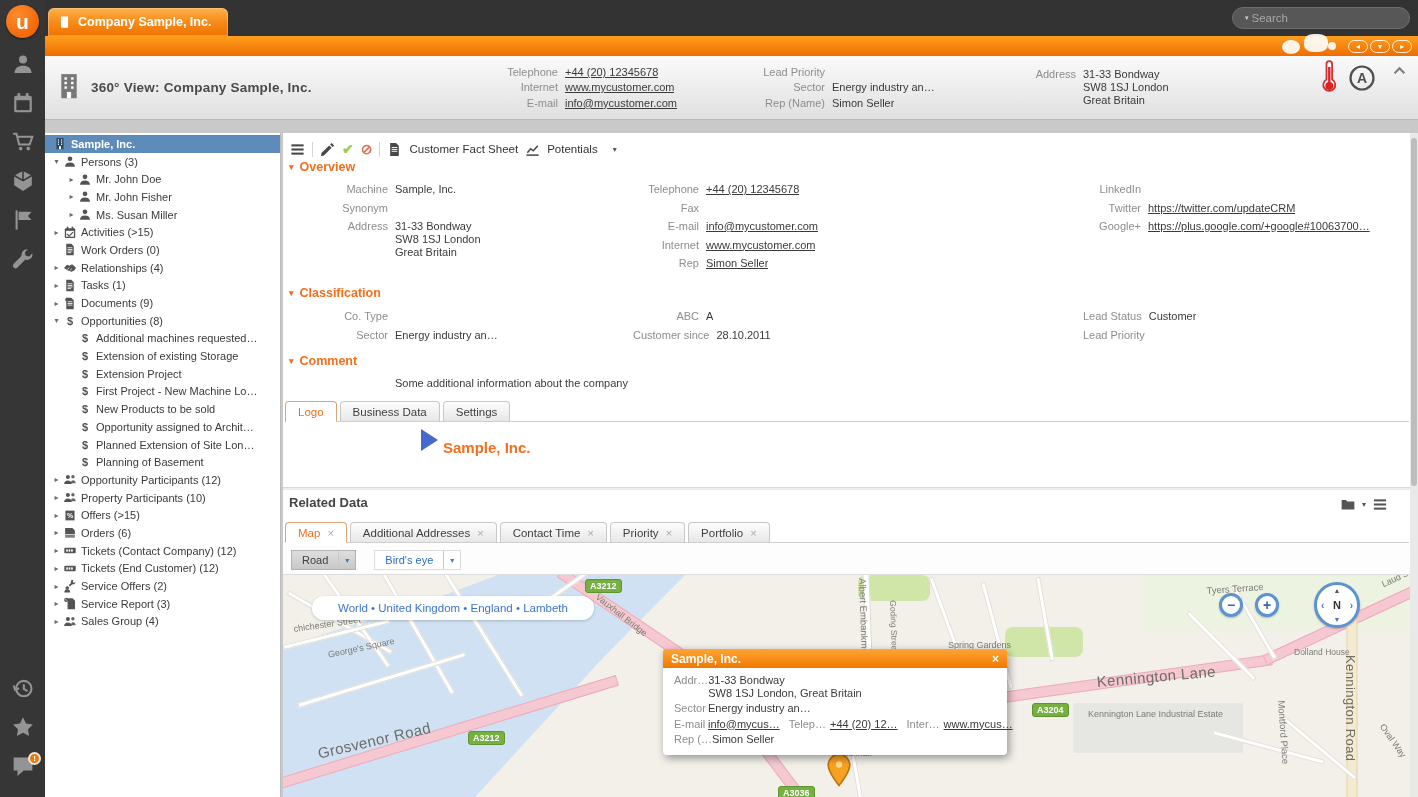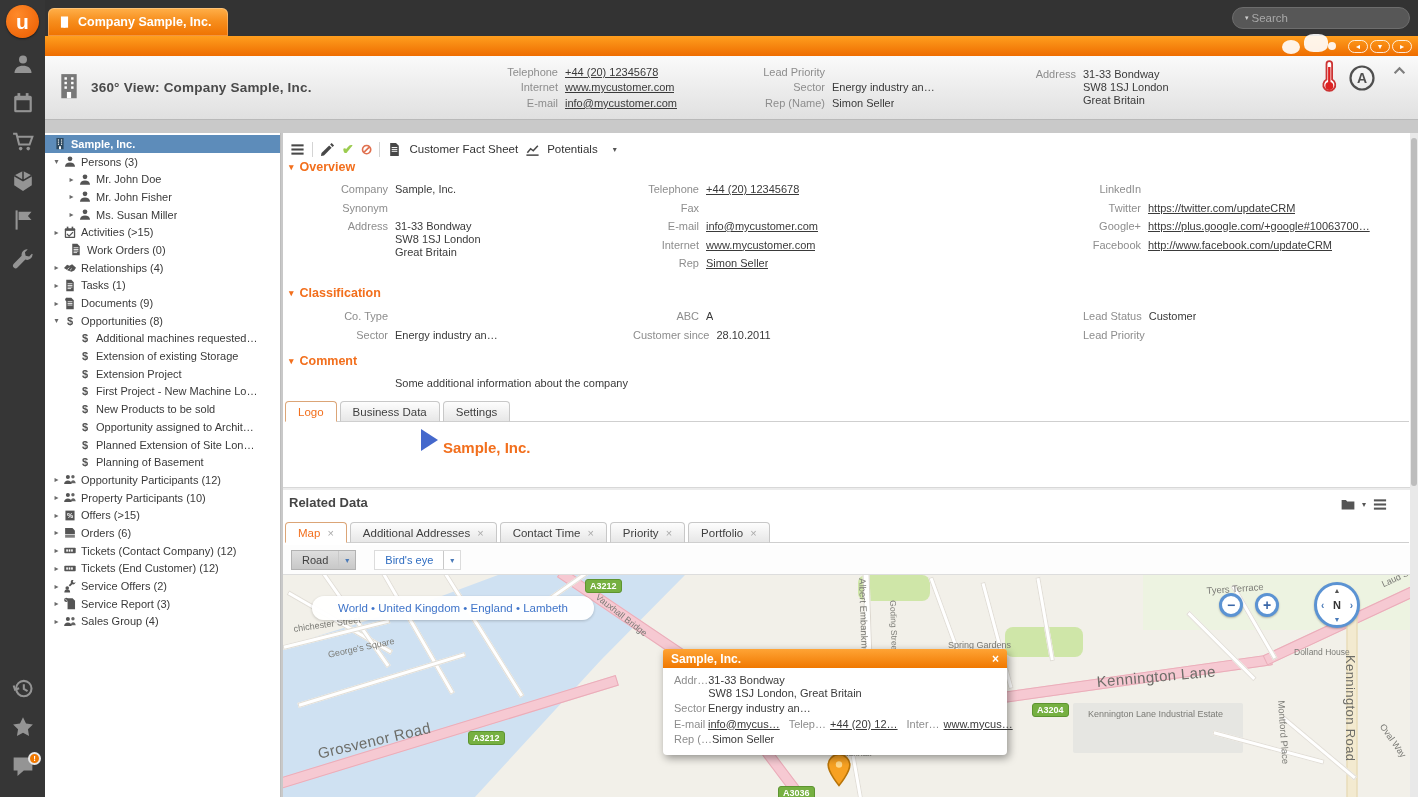--- a/index.html
+++ b/index.html
@@ -425,21 +425,21 @@
         <svg viewBox="0 0 16 16" fill="currentColor" xmlns="http://www.w3.org/2000/svg">
           <rect x="1.6" y="2.8" width="12.8" height="12" rx="1.2"></rect>
           <rect x="4" y="0.8" width="2" height="3.4"></rect>
           <rect x="10" y="0.8" width="2" height="3.4"></rect>
           <rect x="3.2" y="6" width="9.6" height="7.2" fill="#fff"></rect>
           <path d="M4.8 9.2l2.1 2.1 4.3-4.3 1.1 1.1-5.4 5.4-3.2-3.2z"></path>
         </svg>
       </span>
       <span class="tlabel">Activities (&gt;15)</span>
     </div>
-    <div class="trow" style="padding-left:12px">
+    <div class="trow" style="padding-left:6px">
       <span class="texp"></span>
       <span class="icon">
         <svg viewBox="0 0 16 16" fill="currentColor" xmlns="http://www.w3.org/2000/svg">
           <path d="M3.4 1h6.2l3 3v11H3.4z"></path>
           <g fill="#fff">
             <rect x="5" y="5.4" width="6" height="1"></rect>
             <rect x="5" y="7.4" width="6" height="1"></rect>
             <rect x="5" y="9.4" width="6" height="1"></rect>
             <rect x="5" y="11.4" width="4.4" height="1"></rect>
           </g>
@@ -703,21 +703,21 @@
     <span class="tlbl">Potentials</span>
     <span class="caret" style="margin-left:8px">▾</span>
   </div>
 
   <div class="sech" id="ov-head">
       <span class="caret">▾</span>
       <span>Overview</span>
     </div>
   <div class="fcol" id="ov-c1">
       <div class="frow">
-        <span class="flabel">Company</span>
+        <span class="flabel">Machine</span>
         <span class="fval">Sample, Inc.</span>
       </div>
       <div class="frow">
         <span class="flabel">Synonym</span>
         <span class="fval"></span>
       </div>
       <div class="frow multi">
         <span class="flabel">Address</span>
         <span class="fval">
           <div class="ln">31-33 Bondway</div>
@@ -753,24 +753,20 @@
         <span class="flabel">LinkedIn</span>
         <span class="fval"></span>
       </div>
       <div class="frow">
         <span class="flabel">Twitter</span>
         <span class="fval link">https://twitter.com/updateCRM</span>
       </div>
       <div class="frow">
         <span class="flabel">Google+</span>
         <span class="fval link">https://plus.google.com/+google#10063700…</span>
-      </div>
-      <div class="frow">
-        <span class="flabel">Facebook</span>
-        <span class="fval link">http://www.facebook.com/updateCRM</span>
       </div>
     </div>
 
   <div class="sech" id="cl-head">
       <span class="caret">▾</span>
       <span>Classification</span>
     </div>
   <div class="fcol" id="cl-c1">
       <div class="frow">
         <span class="flabel">Co. Type</span>

